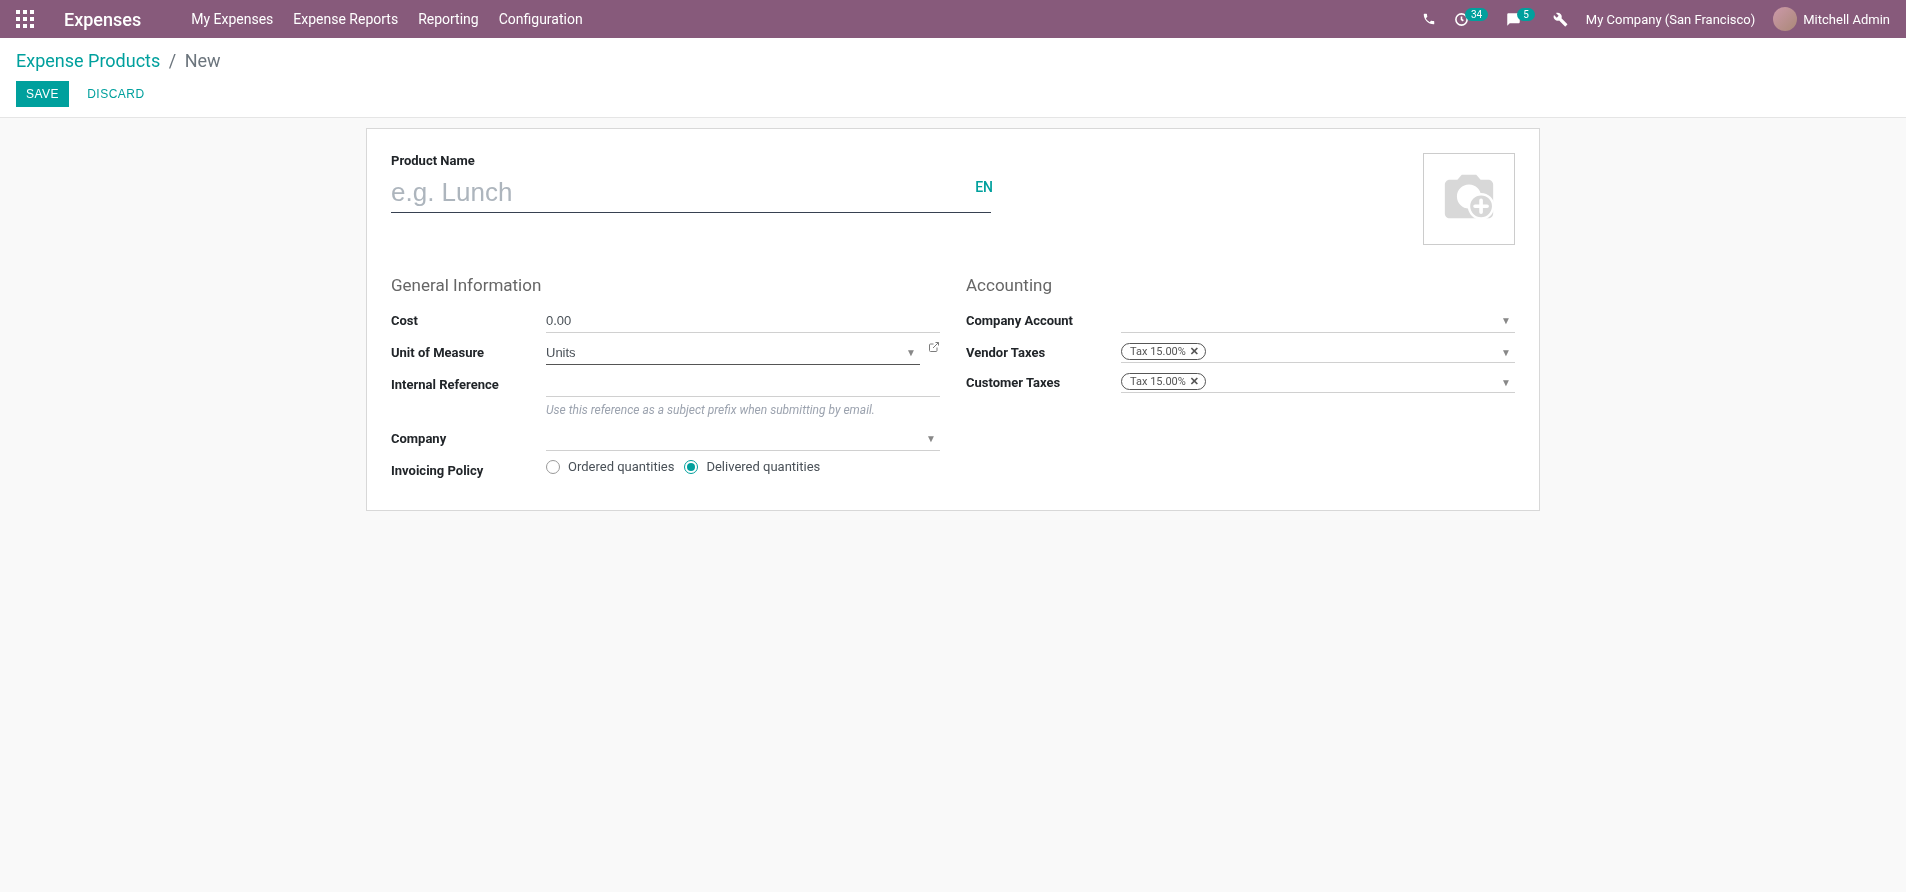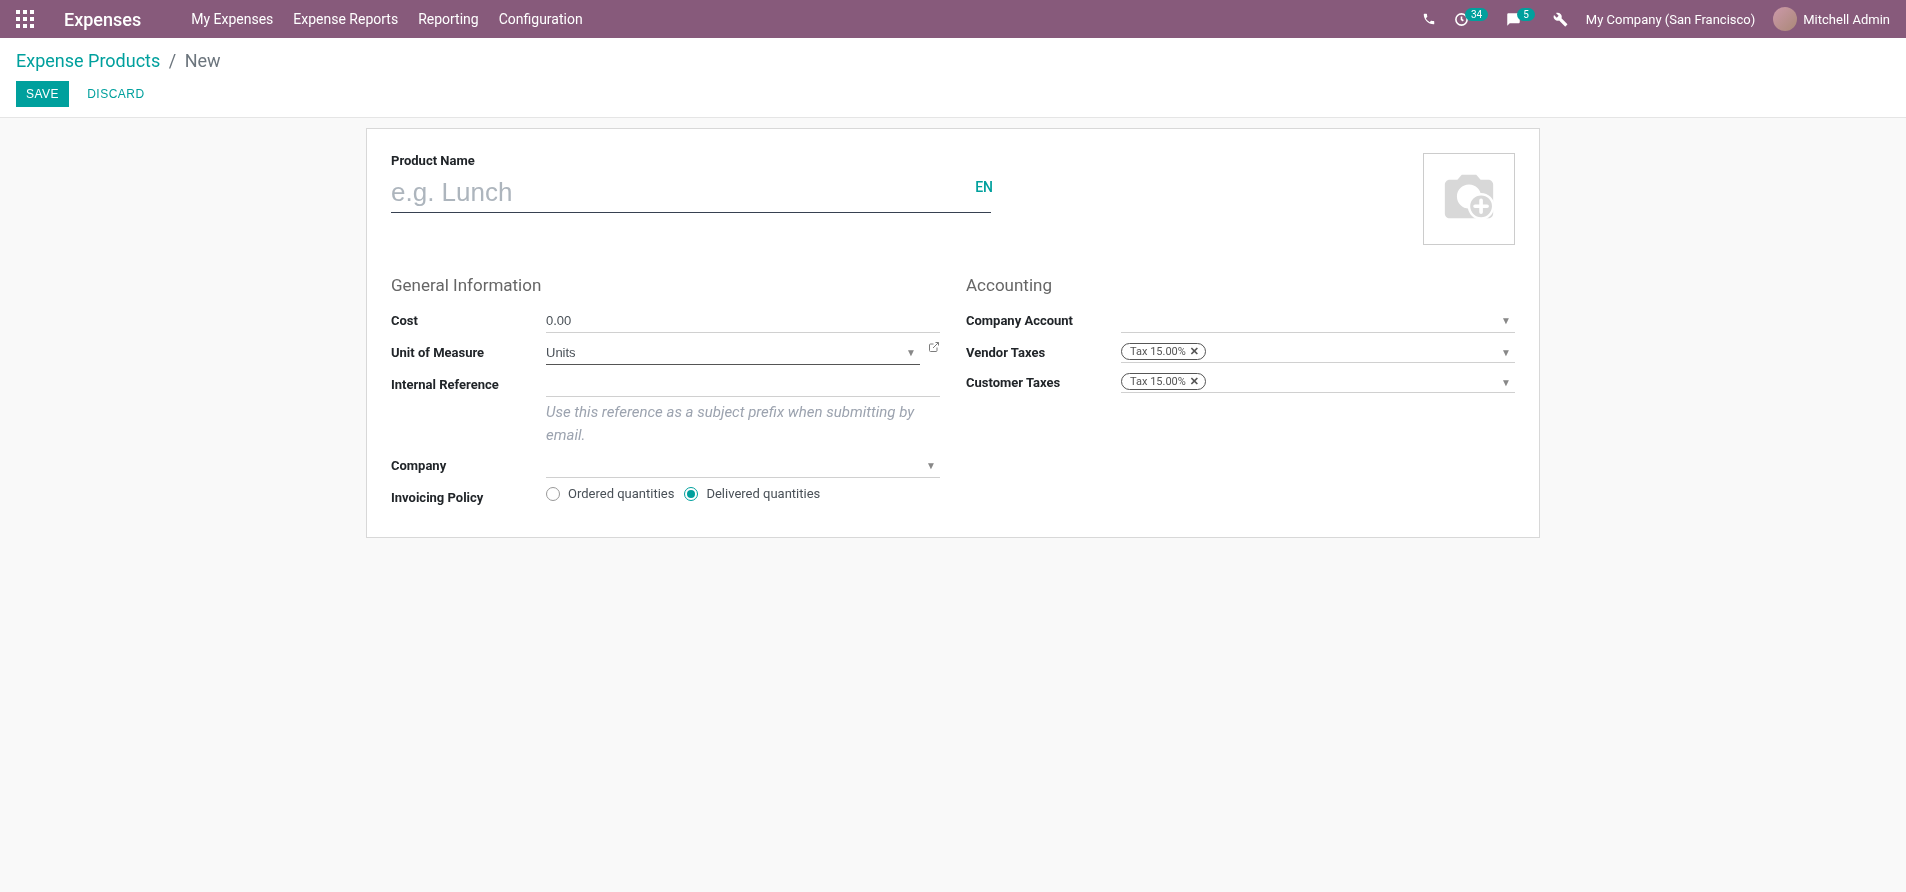--- a/index.html
+++ b/index.html
@@ -44,21 +44,21 @@
 
 .form-cols { display: flex; gap: 26px; }
 .col { flex: 1; }
 .section-title { font-size: 17px; color: #666; font-weight: 400; margin-bottom: 14px; }
 .field-row { display: flex; margin-bottom: 8px; align-items: flex-start; }
 .field-label { width: 155px; font-size: 13px; font-weight: 700; color: #212529; padding-top: 4px; }
 .field-value { flex: 1; position: relative; }
 .input-underline { width: 100%; border: none; border-bottom: 1px solid #d0d0d0; padding: 4px 0; font-size: 13px; outline: none; background: transparent; color: #495057;}
 .input-dark-underline {border-bottom: 1px solid #555;}
 .caret { position: absolute; right: 4px; top: 6px; font-size: 10px; color: #888; pointer-events: none; }
-.help-text { color: #9ca3af; font-style: italic; font-size: 15px; margin-top: 4px; line-height: 1.5; }
+.help-text { color: #9ca3af; font-style: italic; font-size: 12px; margin-top: 4px; line-height: 1.5; }
 .ext-link { margin-left: 8px; color: #7c7c7c; cursor: pointer; font-size: 12px; }
 
 .tag-pill { display: inline-flex; align-items: center; border: 1px solid #555; border-radius: 10px; padding: 1px 6px 1px 8px; font-size: 11px; color: #555; background: #fff;}
 .tag-pill .x { margin-left: 4px; cursor: pointer; font-weight: bold; font-size: 11px;}
 
 .radio-group { display: flex; flex-direction: row; gap: 10px; }
 .radio-item { display: flex; align-items: center; gap: 8px; cursor: pointer; }
 .radio { width: 14px; height: 14px; border-radius: 50%; border: 1.5px solid #999; display: inline-flex; align-items: center; justify-content: center; flex-shrink: 0; }
 .radio.checked { border-color: #00a09d; }
 .radio.checked::after { content: ''; width: 8px; height: 8px; border-radius: 50%; background: #00a09d; }

